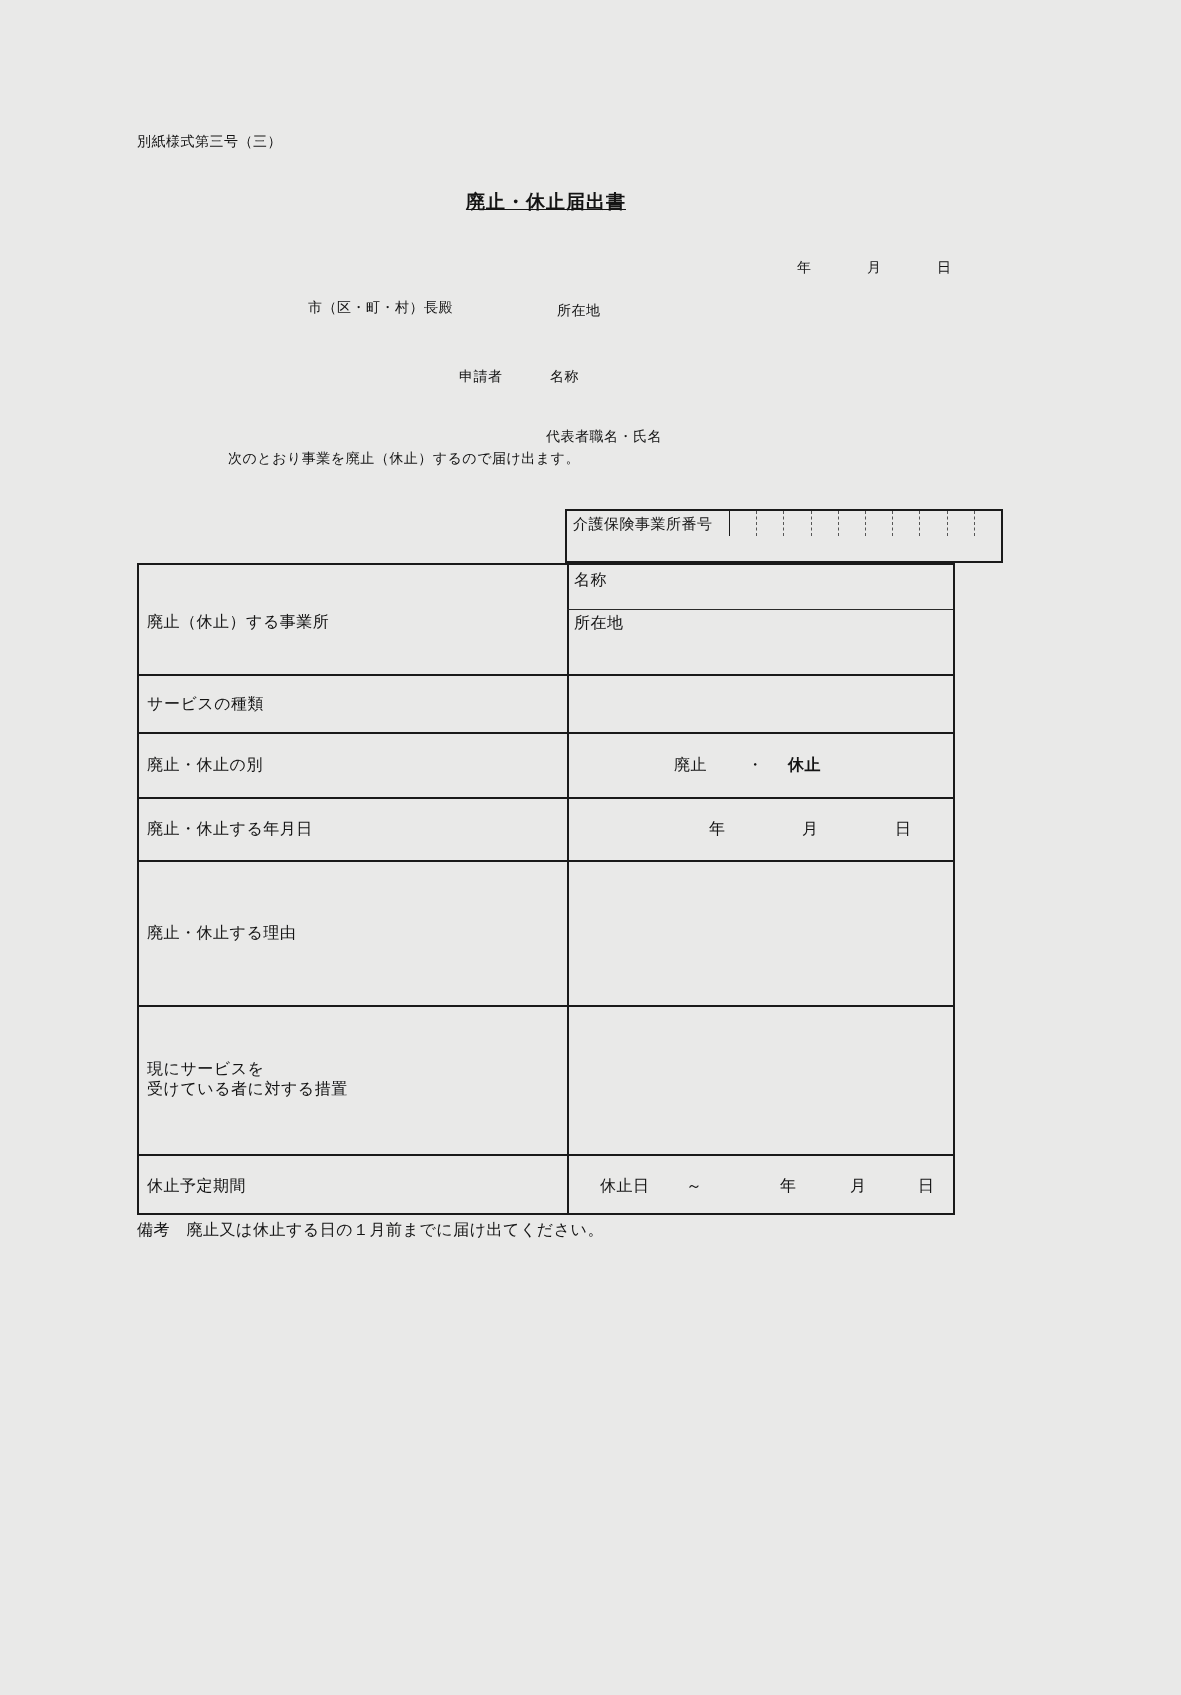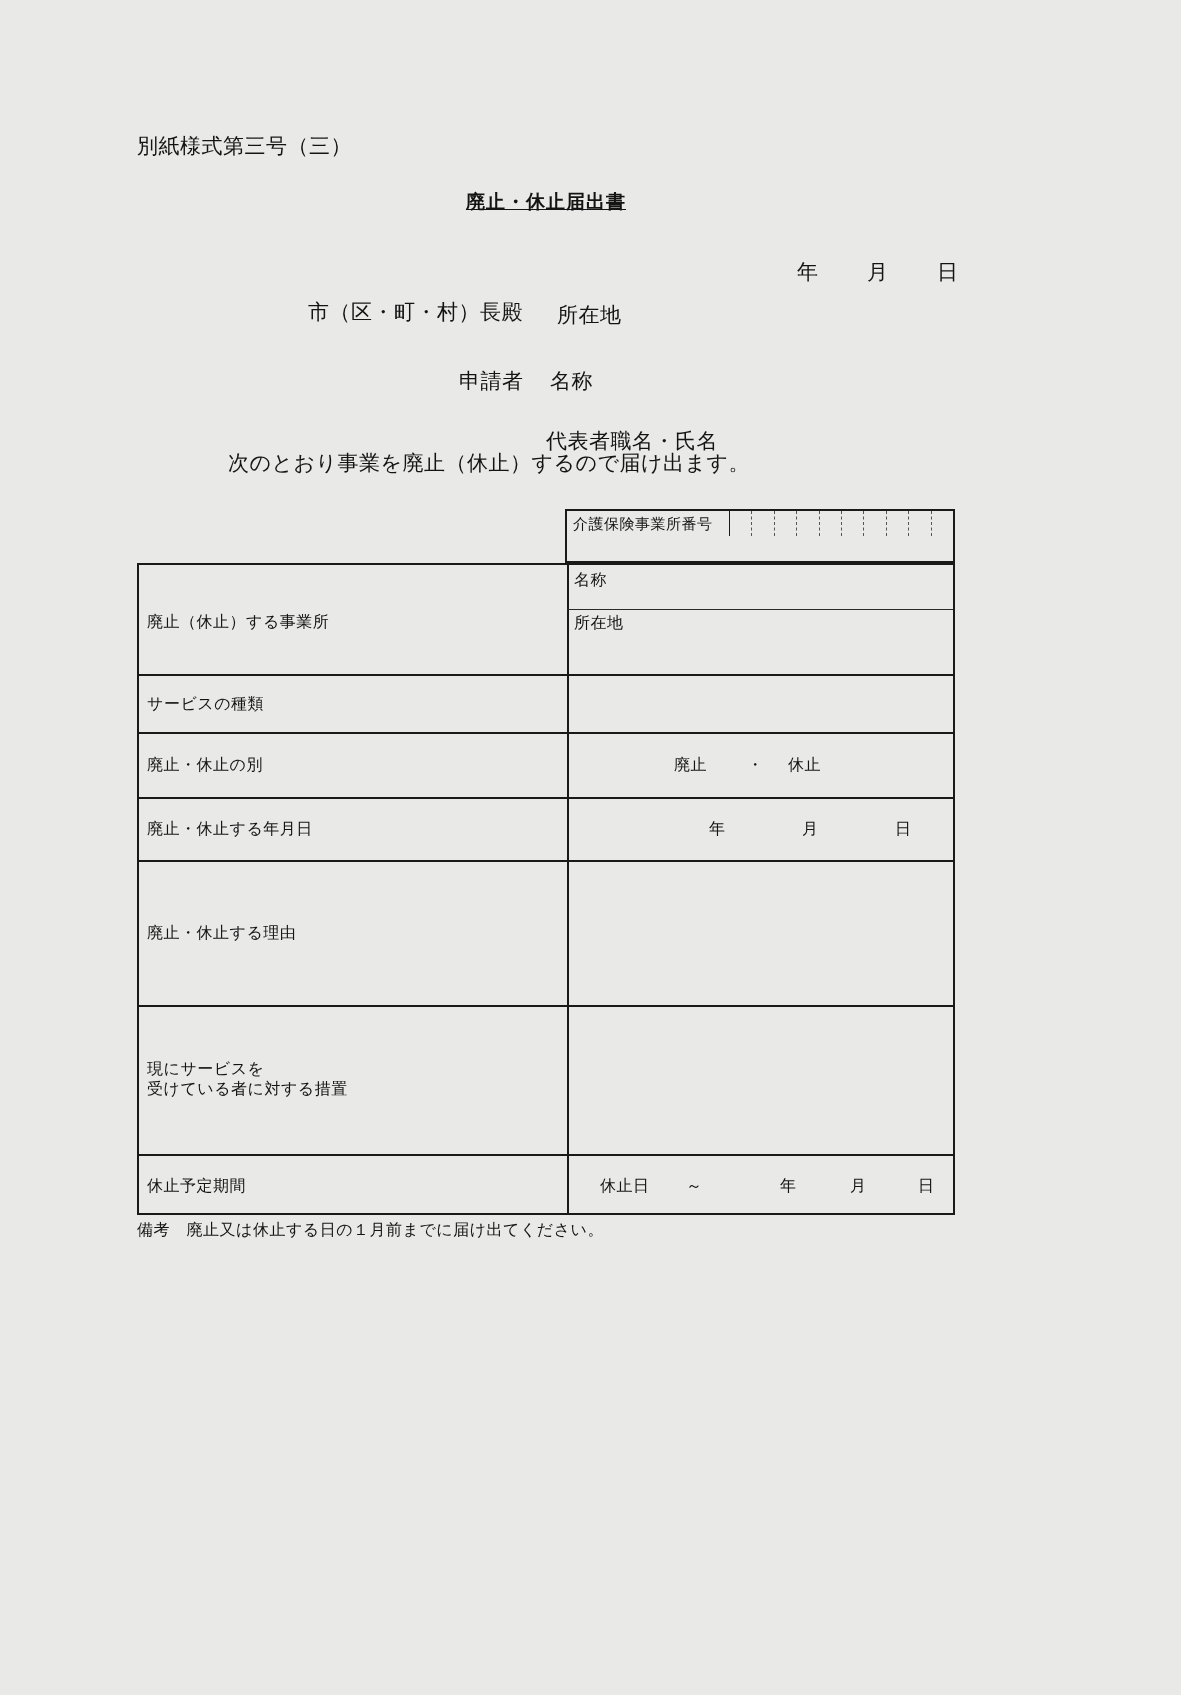--- a/index.html
+++ b/index.html
@@ -12,37 +12,37 @@
     width: 1181px;
     height: 1695px;
     background: #e9e9e8;
     color: #141414;
     font-family: "Liberation Sans", "DejaVu Sans", sans-serif;
     overflow: hidden;
   }
   .t {
     position: absolute;
     white-space: pre;
-    font-size: 21px;
+    font-size: 14px;
     letter-spacing: 0.5px;
     line-height: 1.2;
   }
   .title {
     font-size: 19px;
     font-weight: bold;
     letter-spacing: 1px;
     text-align: center;
     text-decoration: underline;
   }
   
   .numbox {
     position: absolute;
     left: 565px;
     top: 509px;
-    width: 390px;
+    width: 438px;
     height: 54px;
     border: 2px solid #1a1a1a;
     box-sizing: border-box;
   }
   .numrow {
     position: absolute;
     left: 0;
     right: 0;
     box-sizing: border-box;
   }
@@ -171,21 +171,21 @@
 
     <div class="cell-label" style="left:8px; top:47px;">廃止（休止）する事業所</div>
     <div class="cell-label" style="left:435px; top:5px;">名称</div>
     <div class="cell-label" style="left:435px; top:48px;">所在地</div>
 
     <div class="cell-label" style="left:8px; top:129px;">サービスの種類</div>
 
     <div class="cell-label" style="left:8px; top:190px;">廃止・休止の別</div>
     <div class="cell-label" style="left:535px; top:190px;">廃止</div>
     <div class="cell-label" style="left:608px; top:190px;">・</div>
-    <div class="cell-label" style="left:649px; top:190px;">休止</div>
+    <div class="cell-label" style="left:649px; top:190px;font-weight:bold;">休止</div>
 
     <div class="cell-label" style="left:8px; top:254px;">廃止・休止する年月日</div>
     <div class="cell-label" style="left:570px; top:254px;">年</div>
     <div class="cell-label" style="left:663px; top:254px;">月</div>
     <div class="cell-label" style="left:756px; top:254px;">日</div>
 
     <div class="cell-label" style="left:8px; top:358px;">廃止・休止する理由</div>
 
     <div class="cell-label" style="left:8px; top:494px;">現にサービスを</div>
     <div class="cell-label" style="left:8px; top:514px;">受けている者に対する措置</div>

